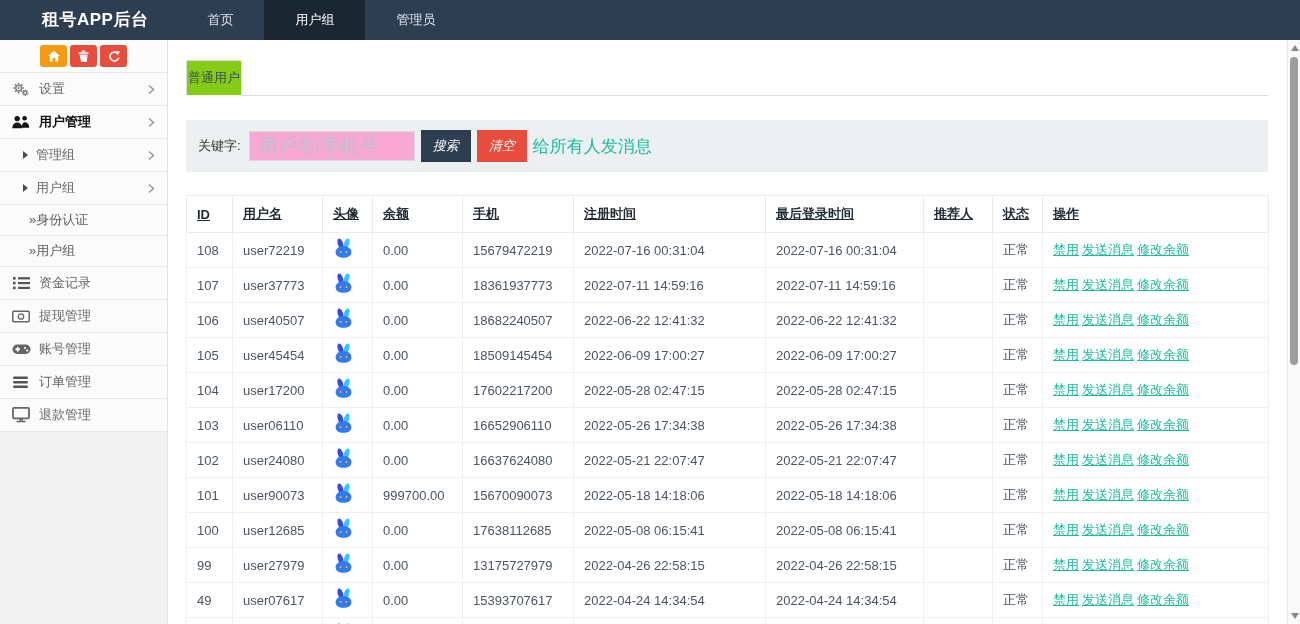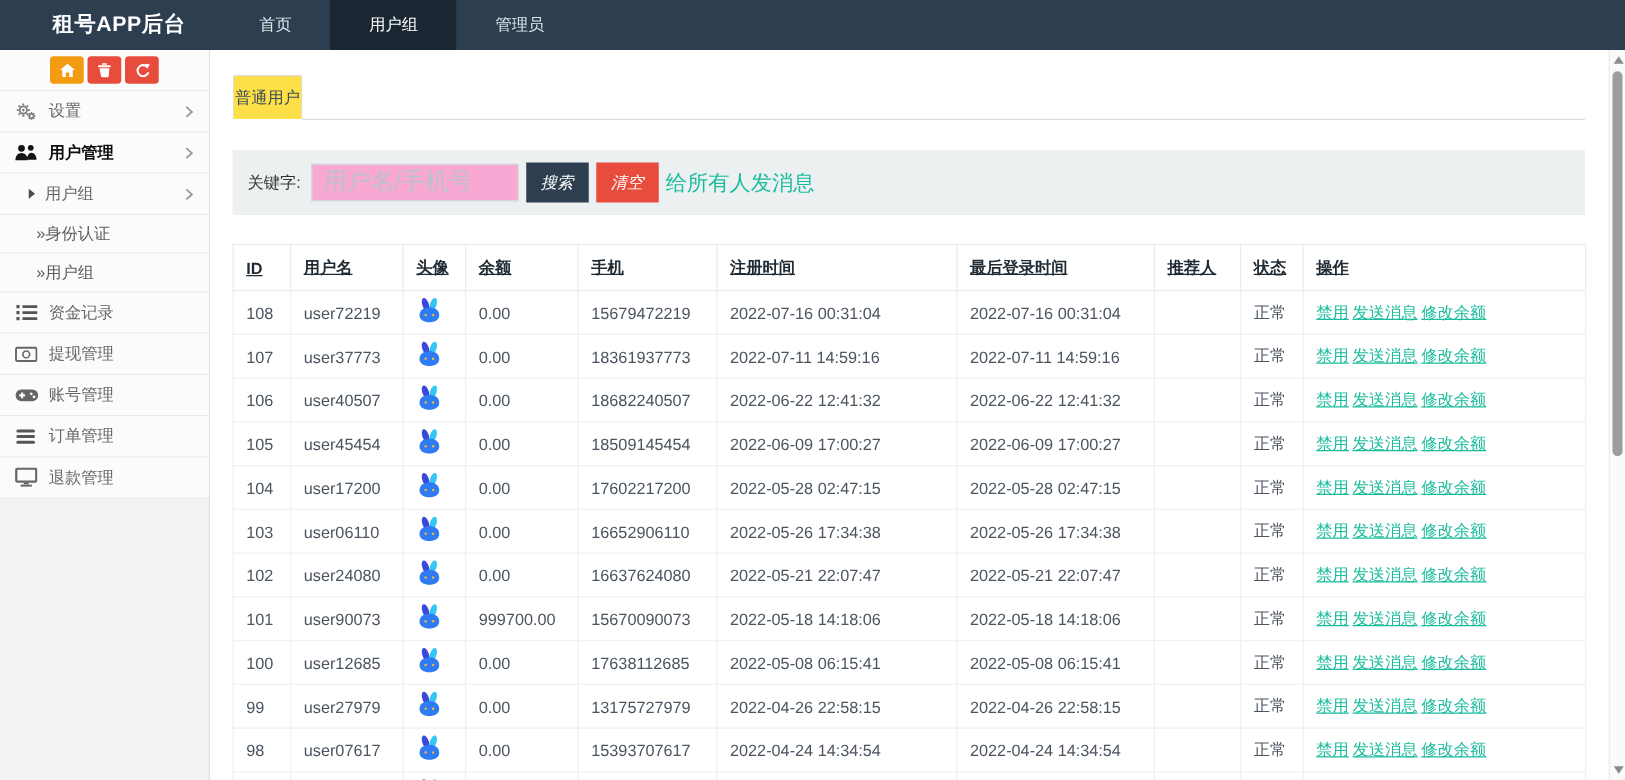--- a/index.html
+++ b/index.html
@@ -43,21 +43,21 @@
   .menu-item.lvl-sub .mi-label { flex:1; }
   .menu-item.lvl-sub .caret { width:0; height:0; border-top:4px solid transparent;
     border-bottom:4px solid transparent; border-left:5px solid #4a4a4a;
     margin:0 8px 0 23px; }
   .menu-item.lvl-subsub { height:31px; padding-left:29px; color:#5d5d5d; }
 
   
   .content { position:absolute; top:40px; left:169px; width:1131px; height:584px;
     background:#fff; overflow:hidden; padding:20px 0 0 17px; }
   .tabbar { width:1082px; border-bottom:1px solid #ddd; }
-  .tab { display:inline-block; background:#fde047; border:1px solid #ddd;
+  .tab { display:inline-block; background:#84cc16; border:1px solid #ddd;
     border-bottom:1px solid #fff; margin-bottom:-1px; padding:8px 1px;
     font-size:13px; color:#3e4c59; border-radius:2px 2px 0 0; cursor:pointer; }
 
   .search-panel { width:1082px; height:52px; background:#ecf0f1; margin-top:24px;
     display:flex; align-items:center; padding-left:12px; }
   .search-label { font-size:13px; color:#333; margin-right:8px; }
   .search-input { width:166px; height:30px; border:1px solid #d3dadf; background:#f9a8d4;
     padding:0 9px; font-size:19px; color:#333;
     font-family:"Liberation Sans","DejaVu Sans",sans-serif; outline:none; }
   .search-input::placeholder { color:#b9c2c9; }
@@ -178,20 +178,29 @@
         </span>
         <span class="mi-label">用户管理</span>
         <span class="mi-chevron">
           <svg width="7" height="11" viewBox="0 0 7 11">
             <polyline points="1,1.5 5.5,5.5 1,9.5" fill="none" stroke="#999" stroke-width="1.5"></polyline>
           </svg>
         </span>
       </div>
       <div class="menu-item lvl-sub">
         <span class="caret"></span>
+        <span class="mi-label">管理组</span>
+        <span class="mi-chevron">
+          <svg width="7" height="11" viewBox="0 0 7 11">
+            <polyline points="1,1.5 5.5,5.5 1,9.5" fill="none" stroke="#999" stroke-width="1.5"></polyline>
+          </svg>
+        </span>
+      </div>
+      <div class="menu-item lvl-sub">
+        <span class="caret"></span>
         <span class="mi-label">用户组</span>
         <span class="mi-chevron">
           <svg width="7" height="11" viewBox="0 0 7 11">
             <polyline points="1,1.5 5.5,5.5 1,9.5" fill="none" stroke="#999" stroke-width="1.5"></polyline>
           </svg>
         </span>
       </div>
       <div class="menu-item lvl-subsub">
         <span class="mi-label">»身份认证</span>
       </div>
@@ -470,21 +479,21 @@
               </svg></span></td>
           <td>0.00</td>
           <td>13175727979</td>
           <td>2022-04-26 22:58:15</td>
           <td>2022-04-26 22:58:15</td>
           <td></td>
           <td>正常</td>
           <td><a class="action-link">禁用</a><a class="action-link">发送消息</a><a class="action-link">修改余额</a></td>
         </tr>
         <tr>
-          <td>98</td>
+          <td>49</td>
           <td>user07617</td>
           <td><span class="rabbit"><svg width="21" height="21" viewBox="0 0 24 24">
                 <ellipse cx="8.5" cy="6.5" rx="3" ry="6.3" transform="rotate(-18 8.5 6.5)" fill="#3b47dd"></ellipse>
                 <ellipse cx="15.5" cy="6.5" rx="3" ry="6.3" transform="rotate(18 15.5 6.5)" fill="#35c7f3"></ellipse>
                 <path d="M12 9 C18 9 21 12.5 21 16.2 C21 20.6 17 22.6 12 22.6 C7 22.6 3 20.6 3 16.2 C3 12.5 6 9 12 9 Z" fill="#2e7bf3"></path>
                 <circle cx="8.6" cy="16" r="1.1" fill="#f6b73c"></circle>
                 <circle cx="15.4" cy="16" r="1.1" fill="#f6b73c"></circle>
               </svg></span></td>
           <td>0.00</td>
           <td>15393707617</td>

